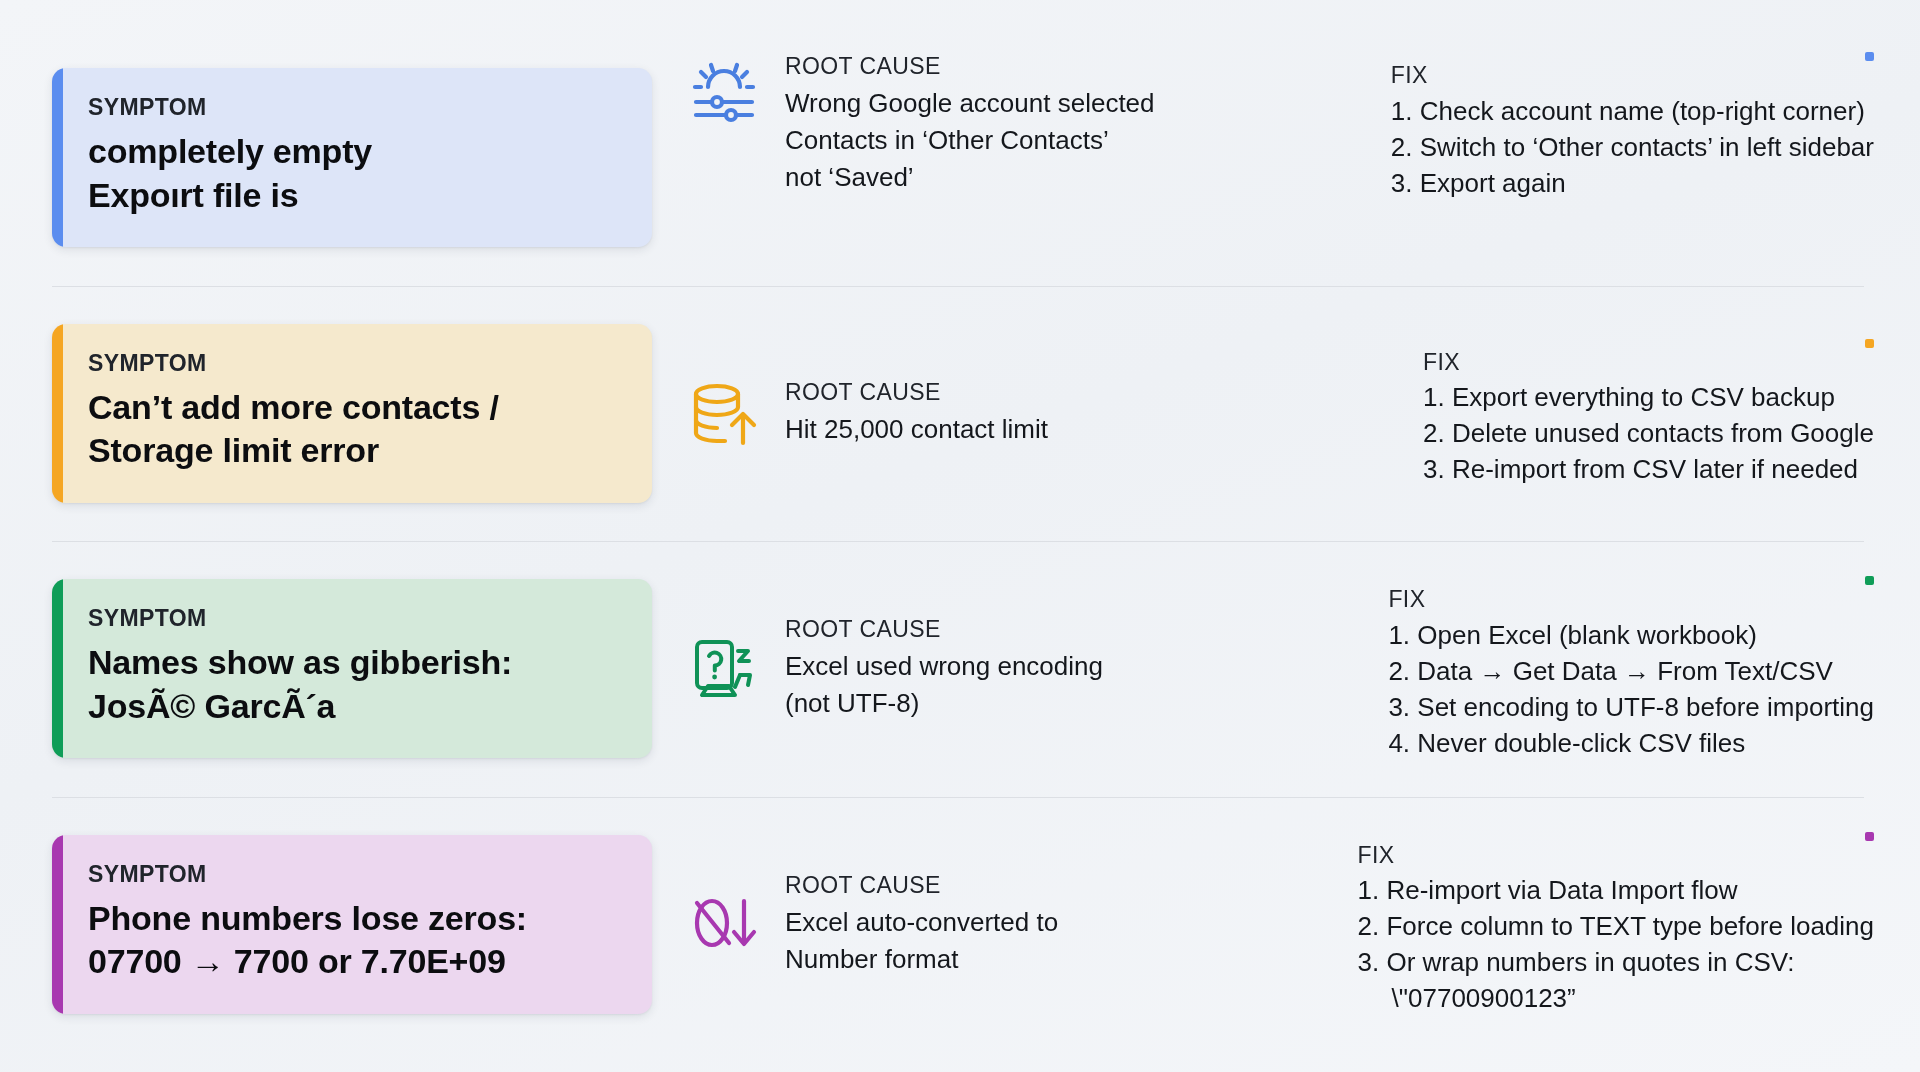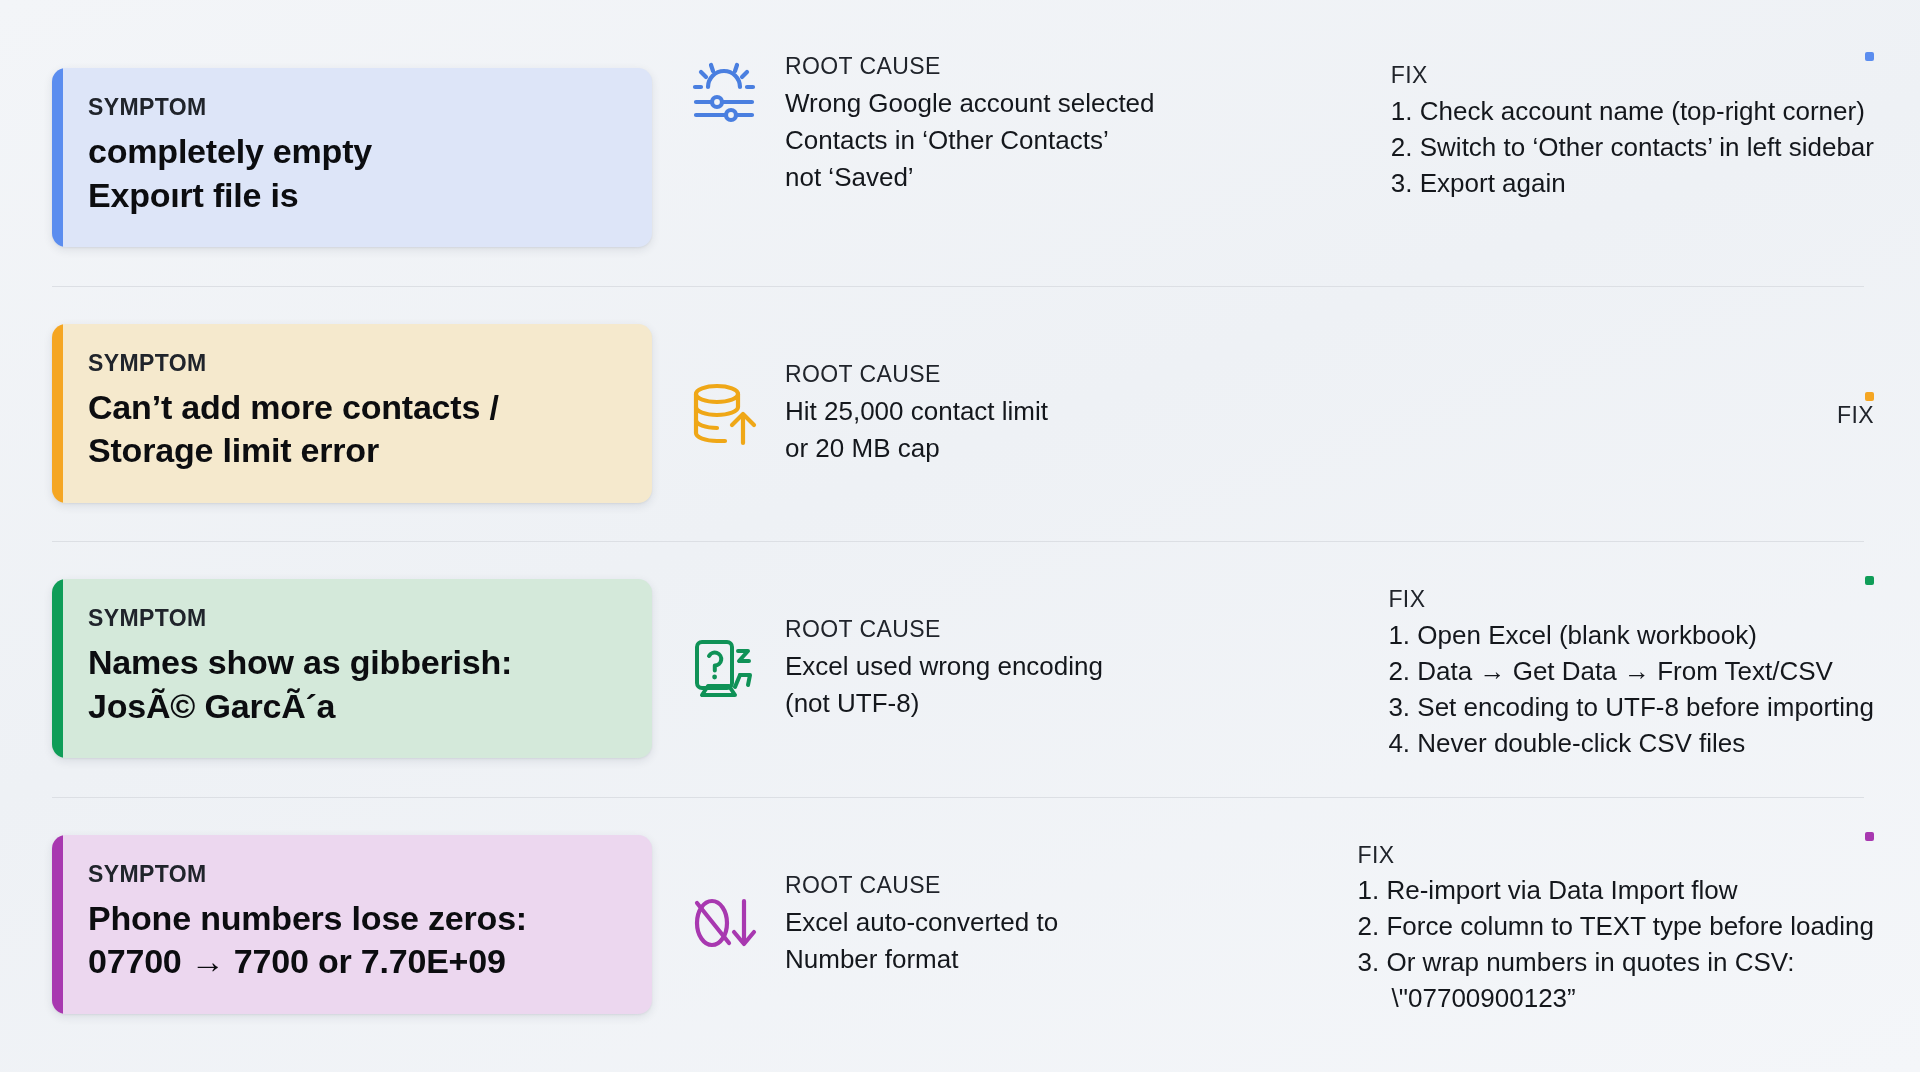--- a/index.html
+++ b/index.html
@@ -261,30 +261,34 @@
           <path d="M8 30 v13 c0 4.4 9.4 8 21 8"></path>
           <path d="M8 43 v13 c0 4.4 9.4 8 21 8 h8"></path>
           <path d="M55 66 v-28"></path>
           <path d="M44 48 l11 -11 l11 11"></path>
         </svg>
       </div>
       <div class="cause-text-wrap">
         <div class="cause-kicker">ROOT CAUSE</div>
         <div class="cause-body">
           <div>Hit 25,000 contact limit</div>
-          <div>or 20 MB cap</div>
         </div>
       </div>
     </div>
 
     <div class="fix-col">
       <div class="fix-inner">
         <div class="fix-bar" style="background:#f5a623;"></div>
         <div class="fix-content">
           <div class="fix-kicker">FIX</div>
+          <div class="fix-list">
+            <div class="fix-item">1. Export everything to CSV backup</div>
+            <div class="fix-item">2. Delete unused contacts from Google</div>
+            <div class="fix-item">3. Re-import from CSV later if needed</div>
+          </div>
         </div>
       </div>
     </div>
   </div>
 
   <div class="row row-3">
 
     <div class="symptom-col">
       <div class="symptom-card" style="background:#d4e9da;">
         <div class="accent-bar" style="background:#0f9d58;"></div>

